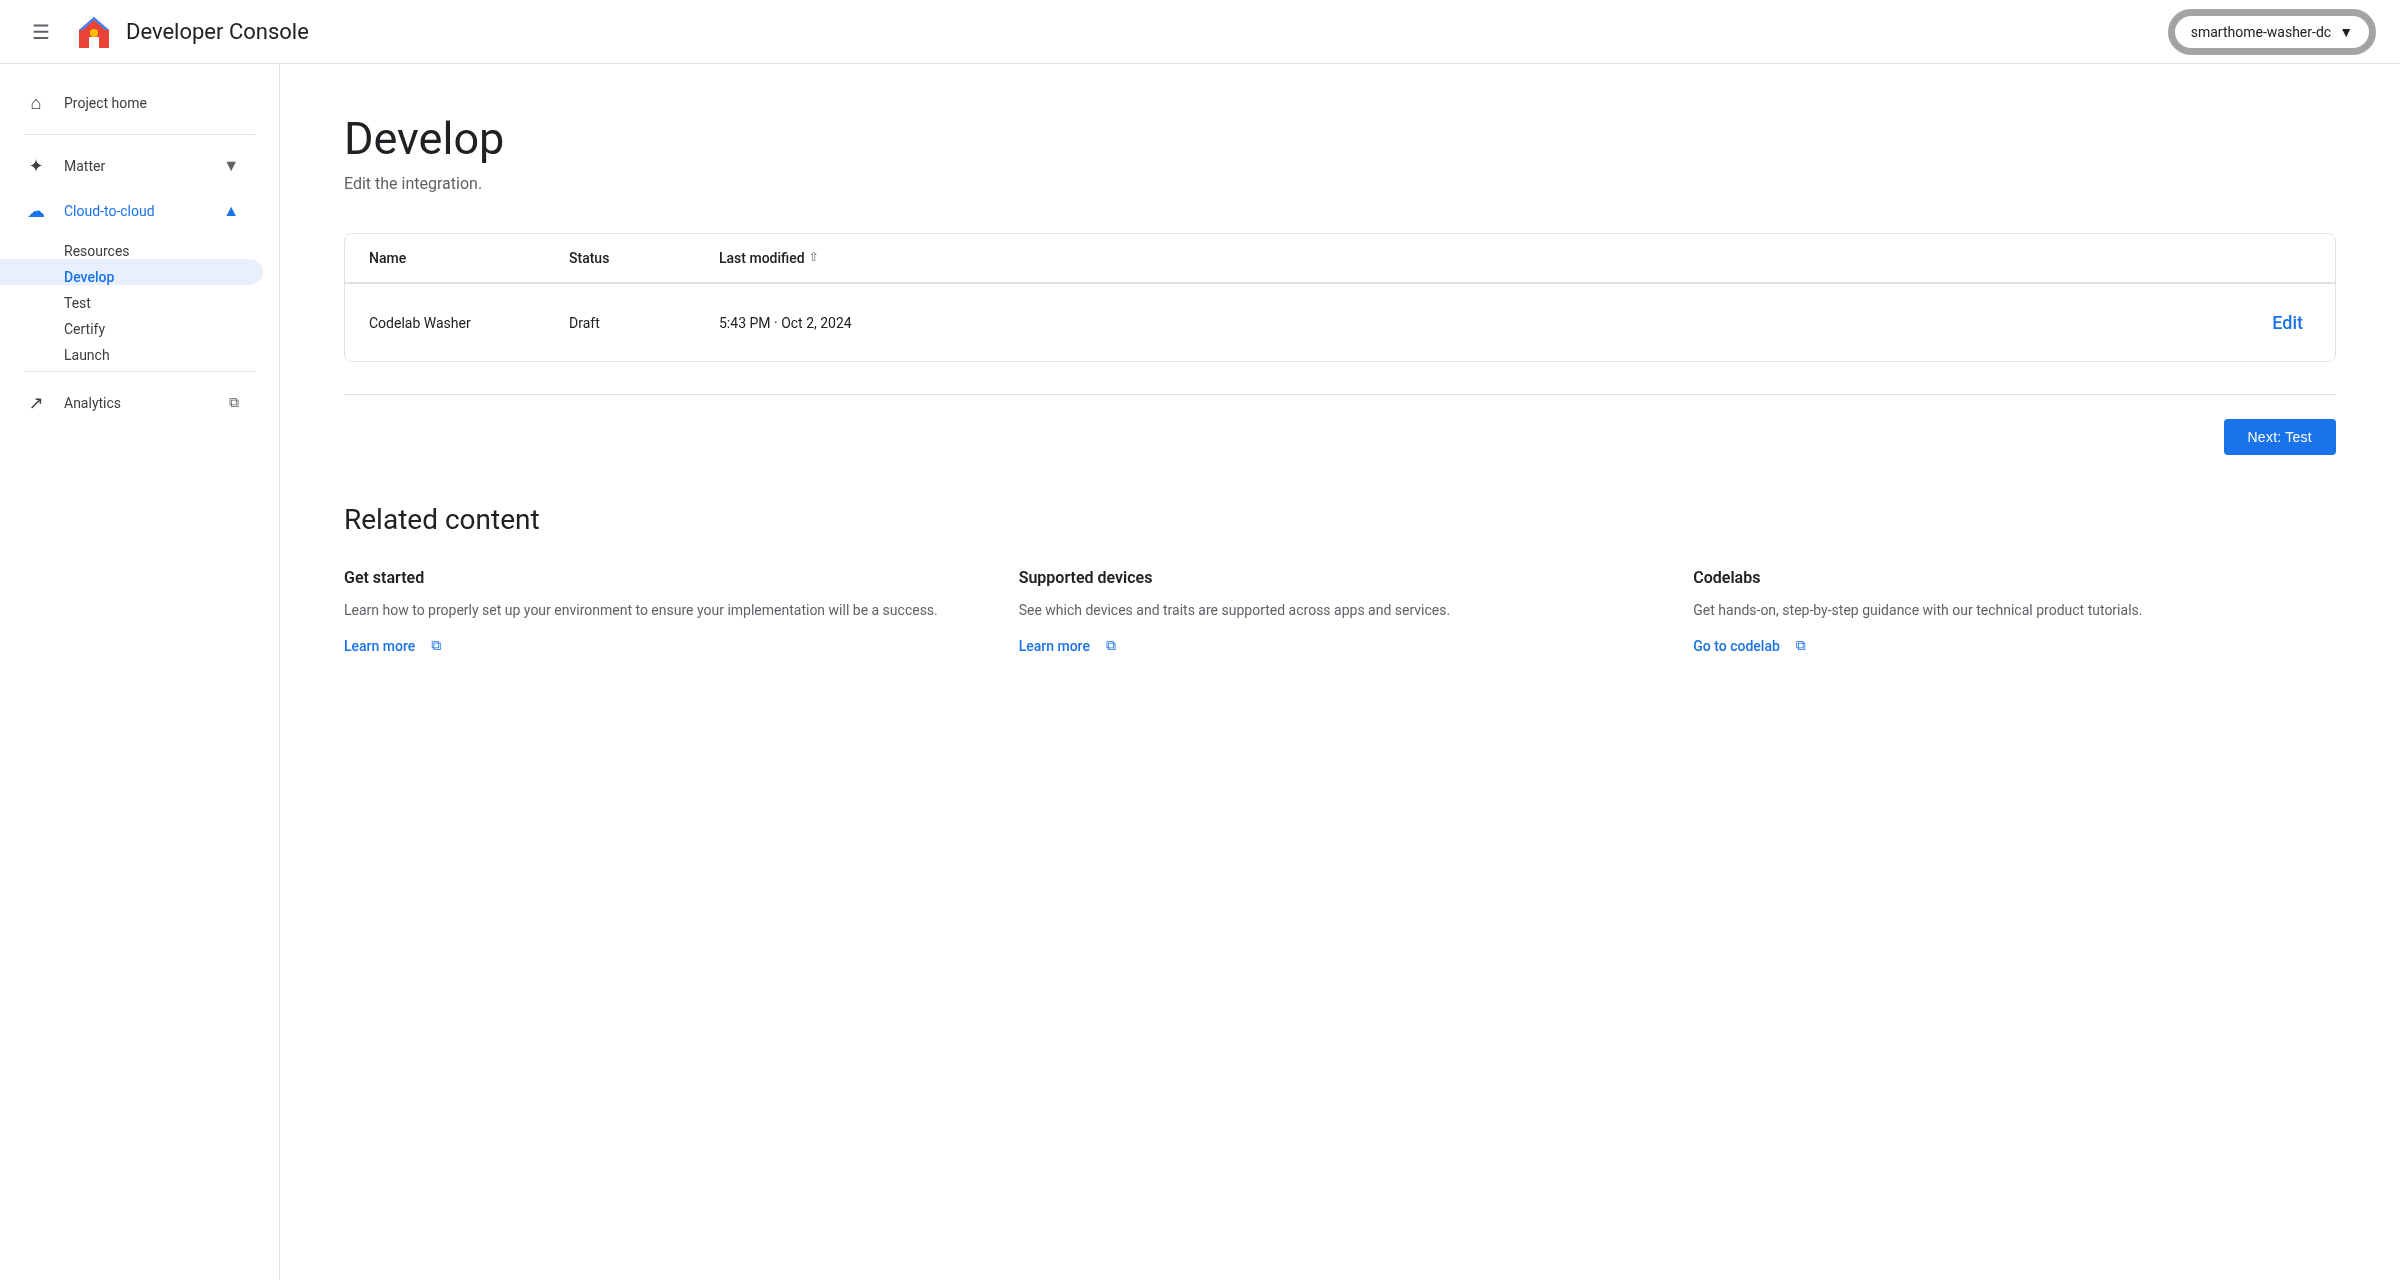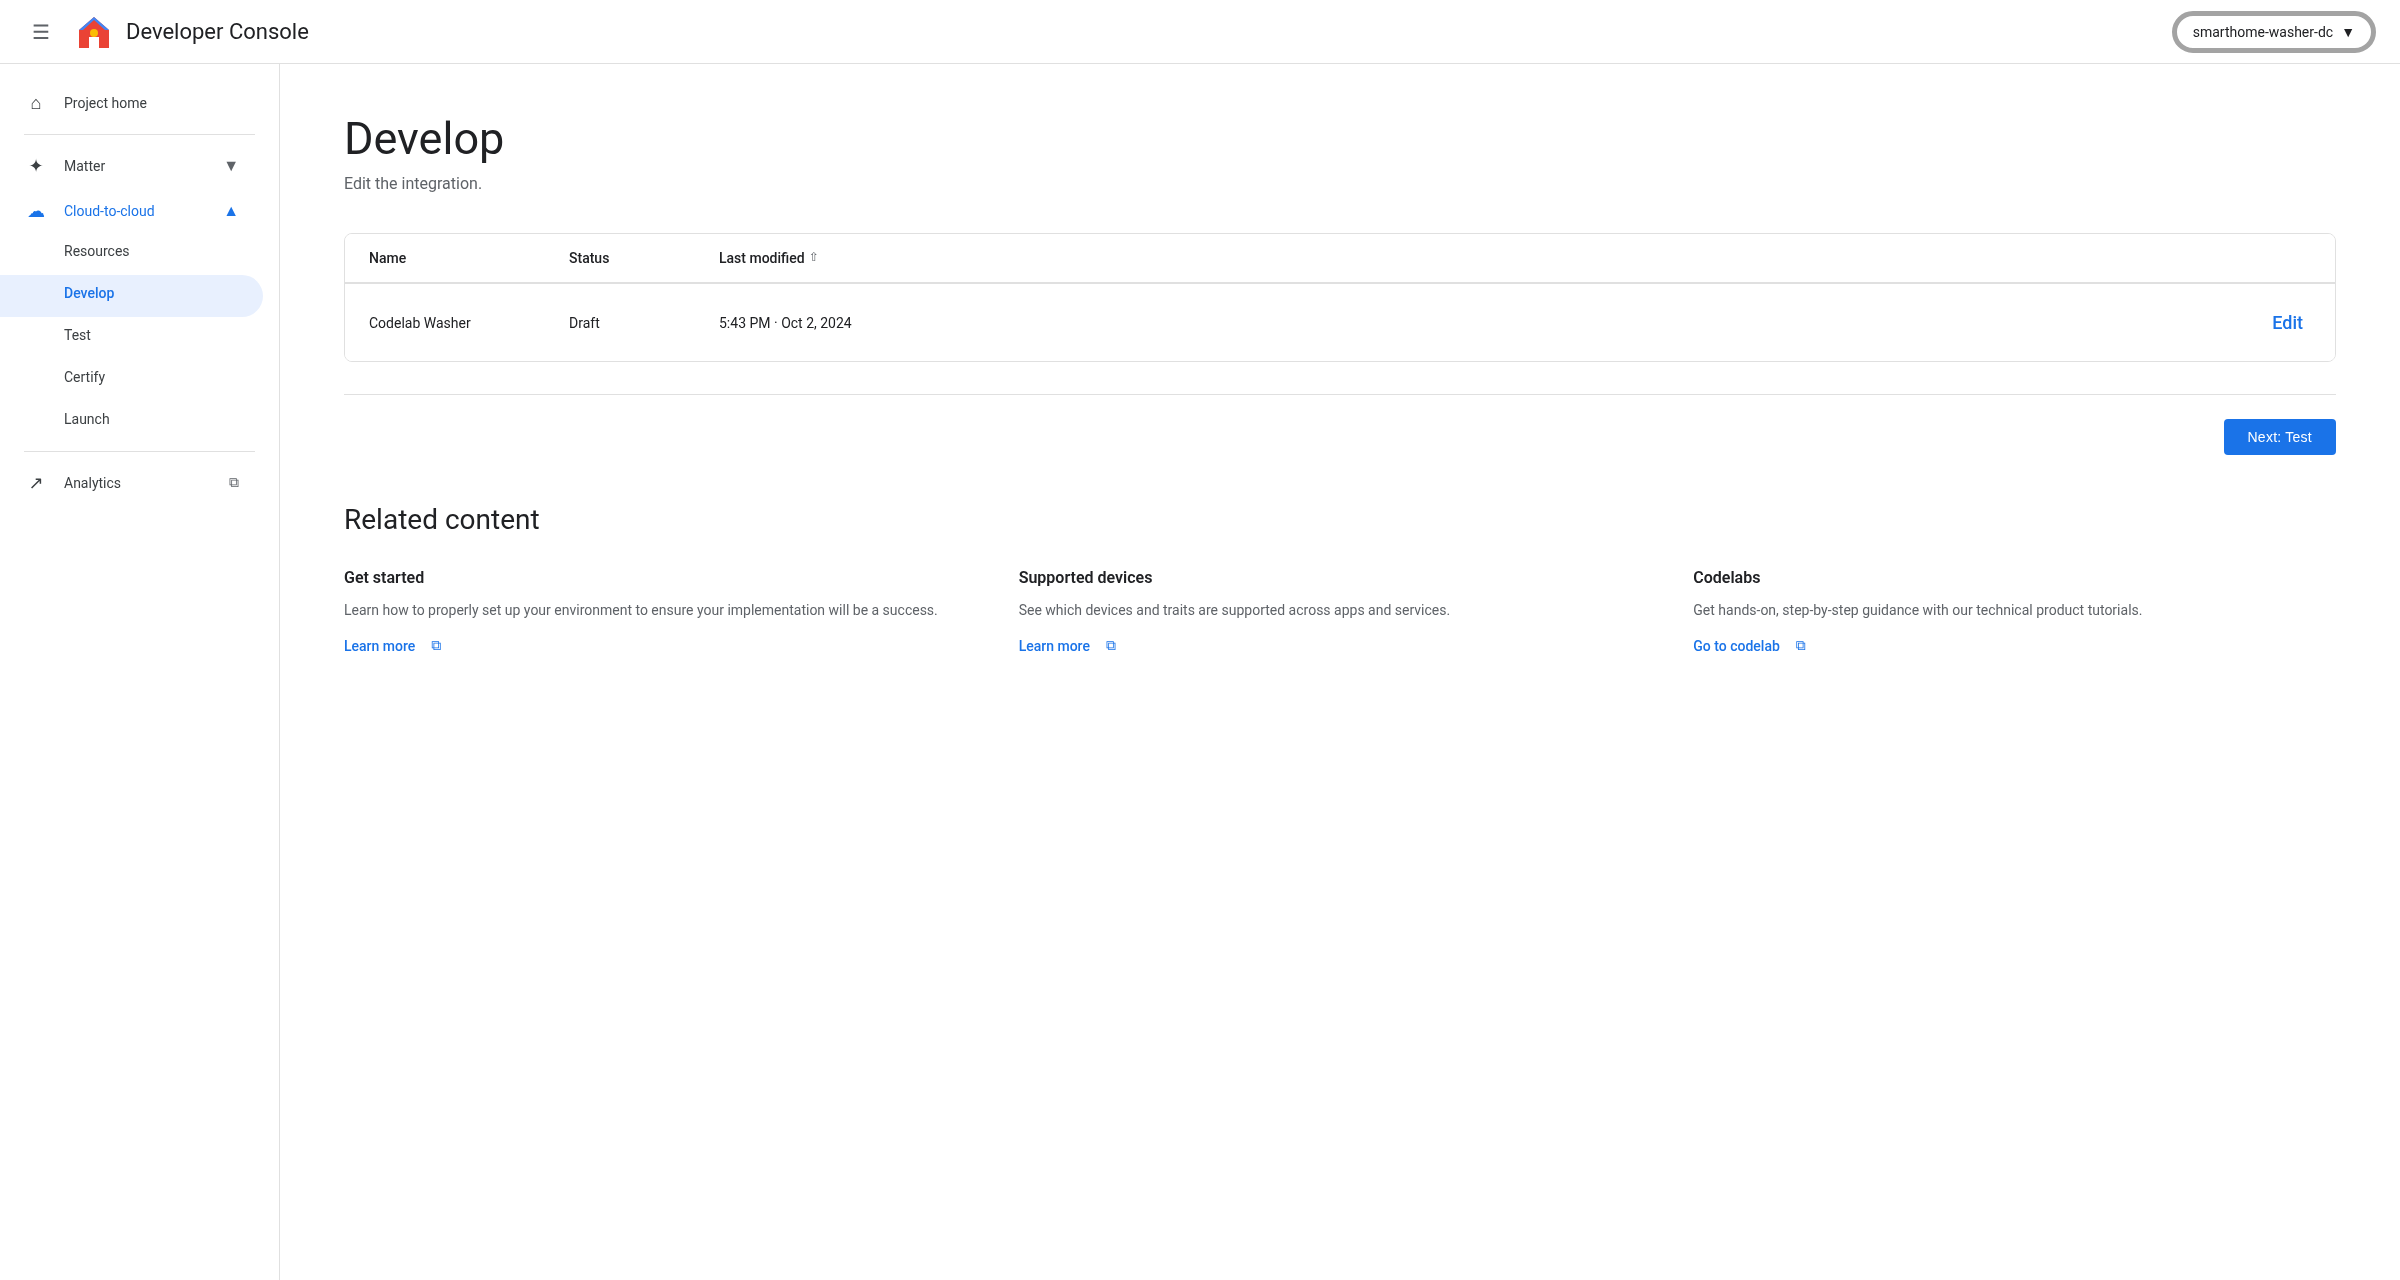--- a/index.html
+++ b/index.html
@@ -43,21 +43,21 @@
       font-size: 22px;
       font-weight: 400;
       color: #202124;
       letter-spacing: 0;
       text-align: center;
     }
     .project-selector {
       display: flex;
       align-items: center;
       gap: 8px;
-      border: 5px solid #a3a3a3;
+      border: 7px solid #a3a3a3;
       border-radius: 24px;
       padding: 8px 16px;
       cursor: pointer;
       background: #fff;
       font-size: 14px;
       color: #202124;
     }
 
     
     .app-container {
@@ -100,21 +100,21 @@
     .sidebar-item .chevron { font-size: 16px; color: #5f6368; }
     .sidebar-divider {
       border: none;
       border-top: 1px solid #e0e0e0;
       margin: 8px 24px;
     }
     .sidebar-sub-item {
       display: flex;
       align-items: center;
       gap: 16px;
-      padding: 10px 24px 16px 64px;
+      padding: 10px 24px 0 64px;
       cursor: pointer;
       color: #3c4043;
       font-size: 14px;
       border-radius: 0 24px 24px 0;
       margin-right: 16px;
     }
     .sidebar-sub-item.active {
       background: #e8f0fe;
       color: #1a73e8;
       font-weight: 500;

